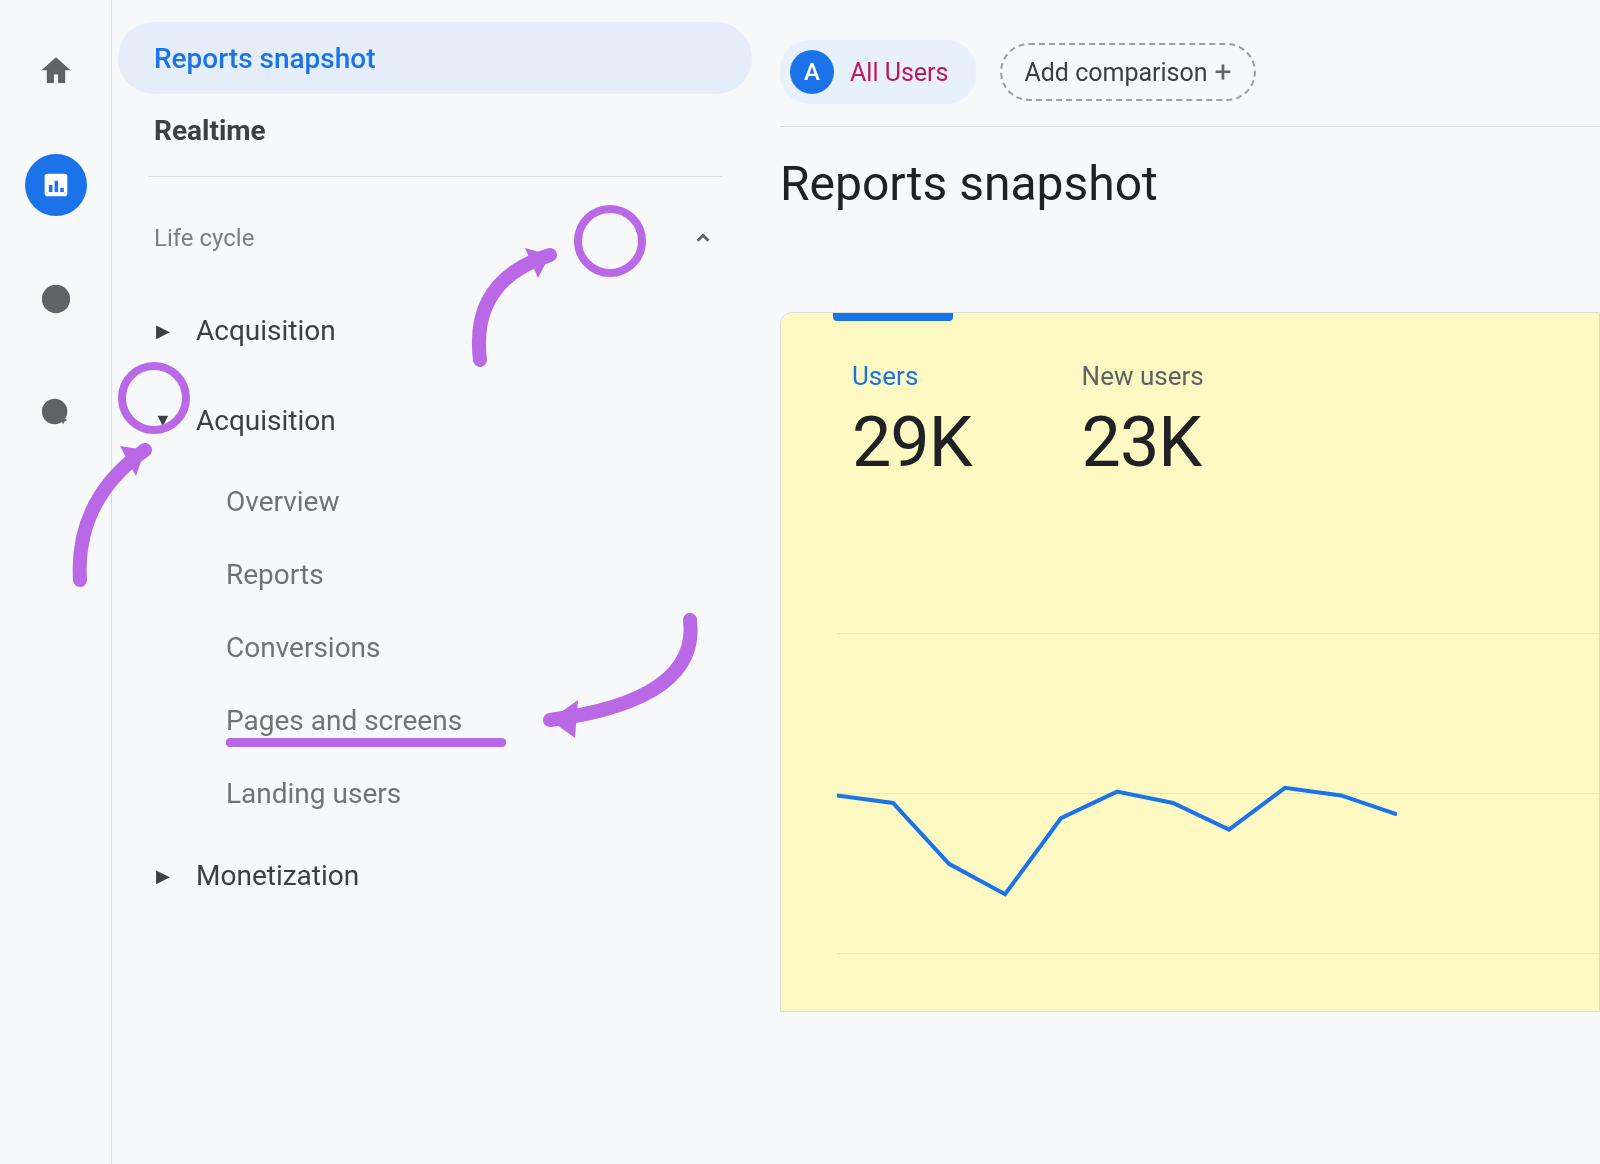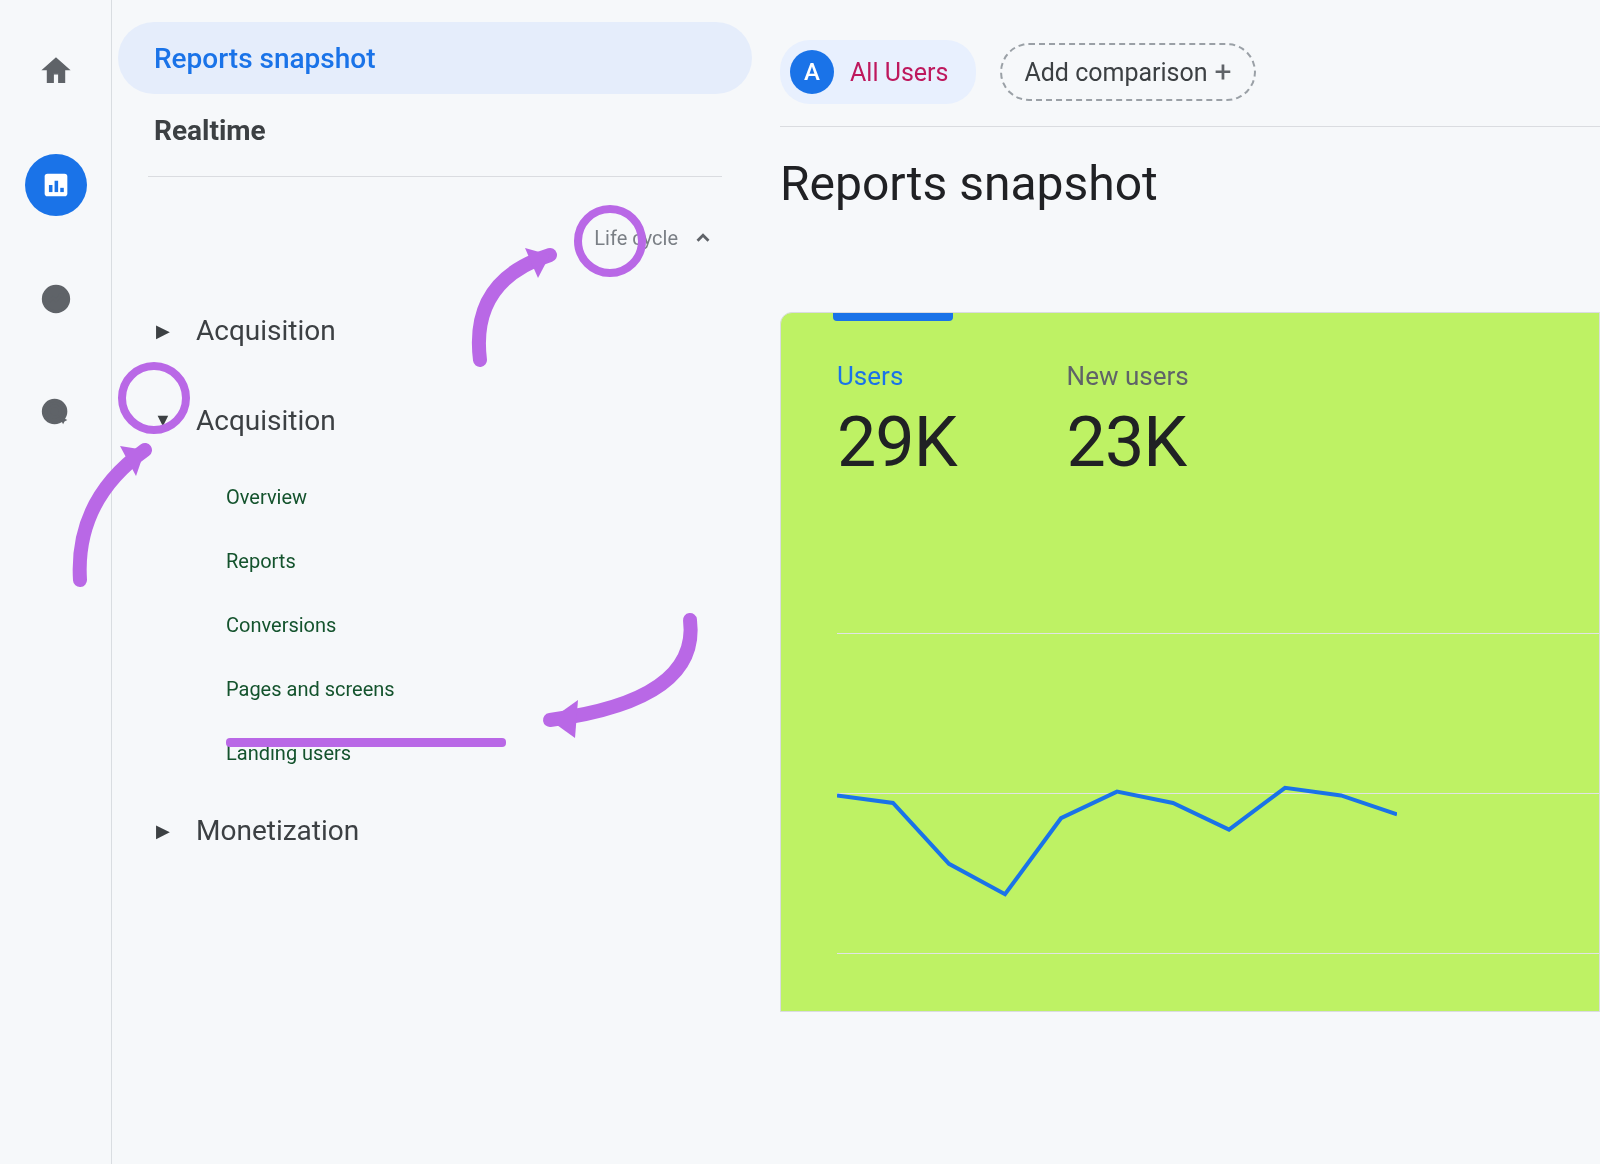--- a/index.html
+++ b/index.html
@@ -43,23 +43,23 @@
     padding-left: 36px;
     border-radius: 36px;
     font-size: 28px;
     color: #3c4043;
     cursor: pointer;
     font-weight: bold;
   }
   .nav-item.selected { background: #e5edfb; color: #1a73e8; font-weight: 500; }
   .nav-divider { height: 1px; background: #dadce0; margin: 10px 30px 14px 30px; }
   .section-header {
-    display: flex; align-items: center; justify-content: flex-end;
+    display: flex; align-items: center; justify-content: space-between;
     padding: 22px 24px 22px 36px;
-    font-size: 20px;
+    font-size: 24px;
     color: #7a7f85;
     cursor: pointer;
   }
   .collapse-chip {
     width: 50px; height: 50px; border-radius: 50%;
     display: flex; align-items: center; justify-content: center;
   }
   .tree-item {
     display: flex; align-items: center;
     padding: 20px 0 20px 20px;
@@ -70,21 +70,21 @@
   }
   .tree-caret {
     width: 50px; height: 50px; border-radius: 50%;
     display: flex; align-items: center; justify-content: center;
     font-size: 18px; color: #3c4043;
     margin-right: 4px;
   }
   .tree-item .label { padding-left: 4px; }
   .sub-item {
     padding: 20px 0 20px 108px;
-    font-size: 20px; color: #14532d;
+    font-size: 28px; color: #737373;
     cursor: pointer;
   }
   .main {
     flex: 1;
     padding: 40px 0 0 0;
     background: #f6f8fa;
   }
   .top-chips { display: flex; gap: 24px; align-items: center; padding-left: 8px; }
   .segment-chip {
     display: flex; align-items: center; gap: 16px;
@@ -105,26 +105,27 @@
     border-radius: 30px;
     padding: 12px 22px;
     font-size: 25px; color: #3c4043;
     cursor: pointer;
   }
   .compare-chip .plus { font-size: 30px; color: #5f6368; line-height: 1; }
   .main-divider { height: 1px; background: #dadce0; margin: 22px 0 28px 8px; }
   .page-title { font-size: 48px; color: #202124; font-weight: 400; padding-left: 8px; }
   .card {
     margin: 100px 0 0 8px;
-    background: #bef264;
+    background: #fef9c3;
     border: 1px solid #dadce0;
     border-radius: 12px 0 0 0;
     height: 700px;
     position: relative;
     overflow: hidden;
+    padding-left: 15px;
   }
   .card-tabstrip {
     position: absolute; top: 0; left: 52px;
     width: 120px; height: 8px; background: #1a73e8; border-radius: 0 0 4px 4px;
   }
   .metrics { display: flex; gap: 110px; padding: 48px 0 0 56px; }
   .metric {}
   .metric-label { font-size: 26px; color: #5f6368; margin-bottom: 10px; }
   .metric-label.active { color: #1a73e8; }
   .metric-value { font-size: 70px; color: #202124; letter-spacing: -1px; }

